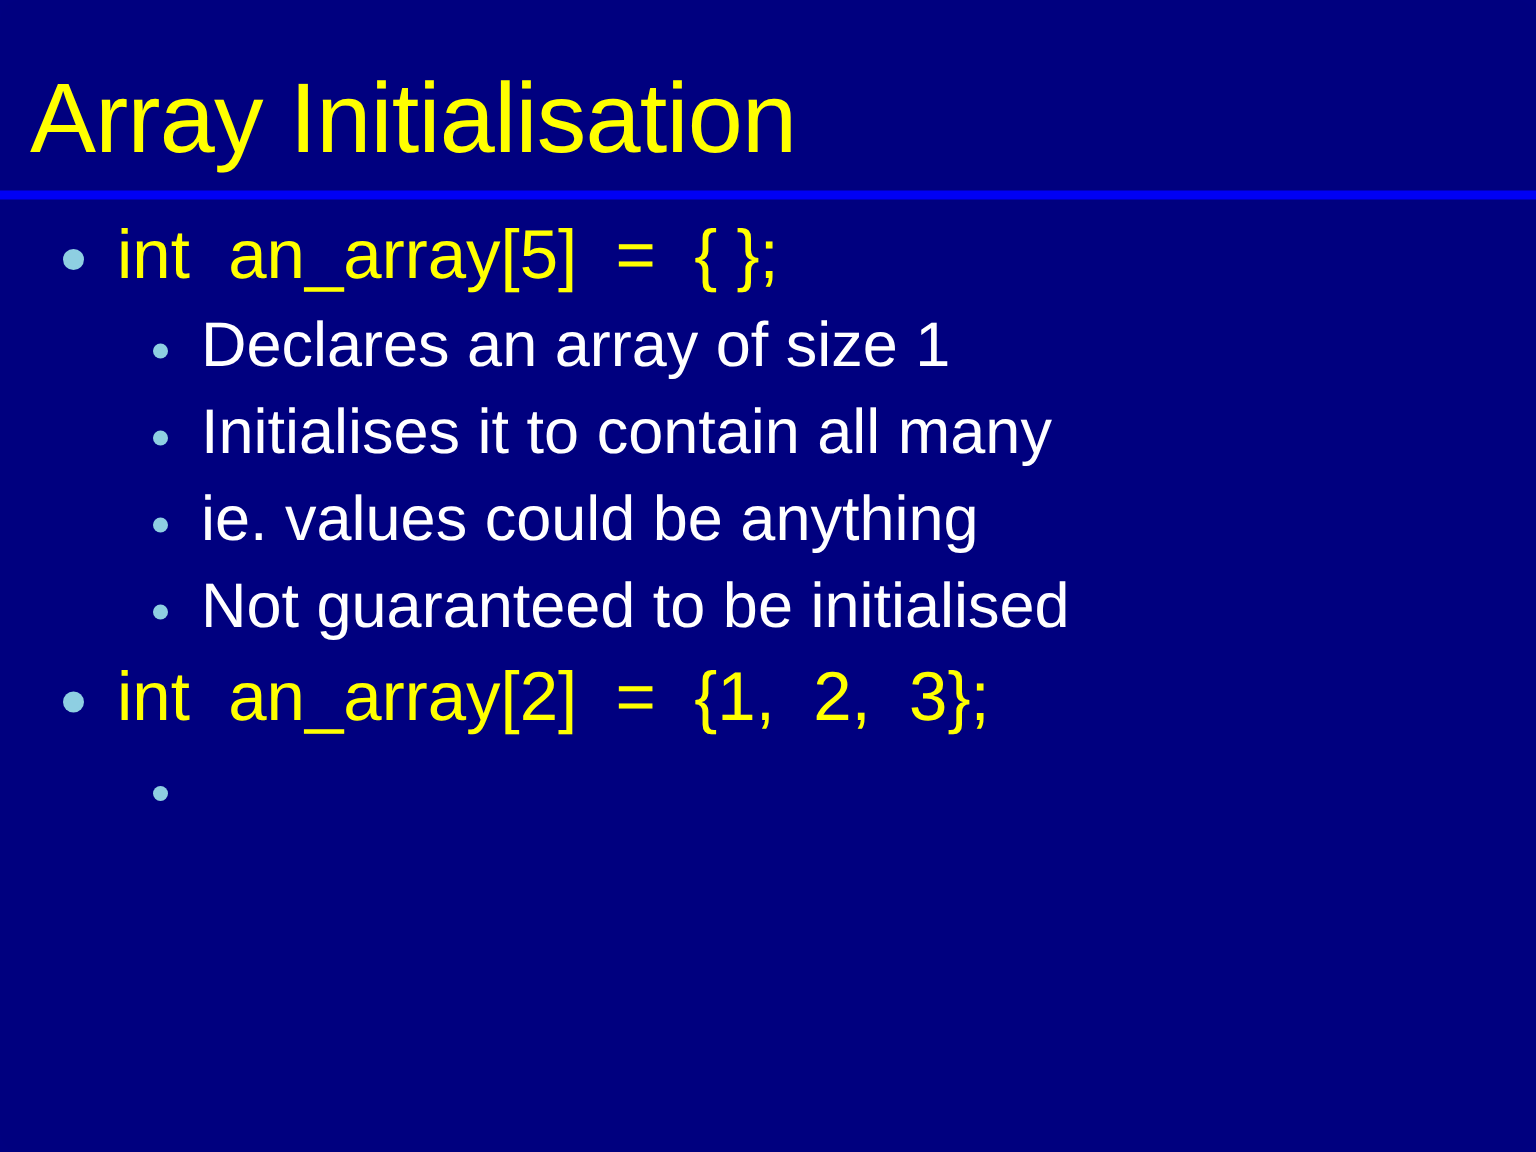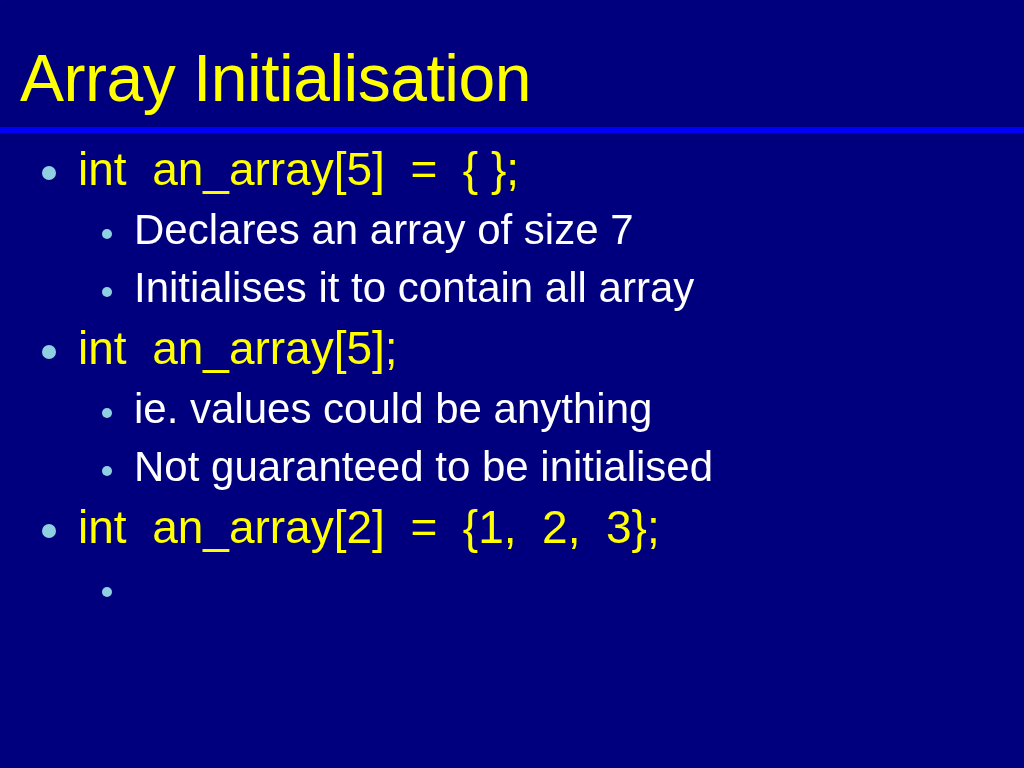--- a/index.html
+++ b/index.html
@@ -102,32 +102,28 @@
 
   <div class="body-block">
 
     <div class="bullet-row lvl1">
       <span class="marker"></span>
       <span class="btext">int  an_array[5]  =  { };</span>
     </div>
 
     <div class="bullet-row lvl2">
       <span class="marker"></span>
-      <span class="btext">Declares an array of size 7</span>
+      <span class="btext">Declares an array of size 1</span>
     </div>
 
     <div class="bullet-row lvl2">
       <span class="marker"></span>
-      <span class="btext">Initialises it to contain all array</span>
+      <span class="btext">Initialises it to contain all many</span>
     </div>
 
-    <div class="bullet-row lvl1">
-      <span class="marker"></span>
-      <span class="btext">int  an_array[5];</span>
-    </div>
 
     <div class="bullet-row lvl2">
       <span class="marker"></span>
       <span class="btext">ie. values could be anything</span>
     </div>
 
     <div class="bullet-row lvl2">
       <span class="marker"></span>
       <span class="btext">Not guaranteed to be initialised</span>
     </div>

